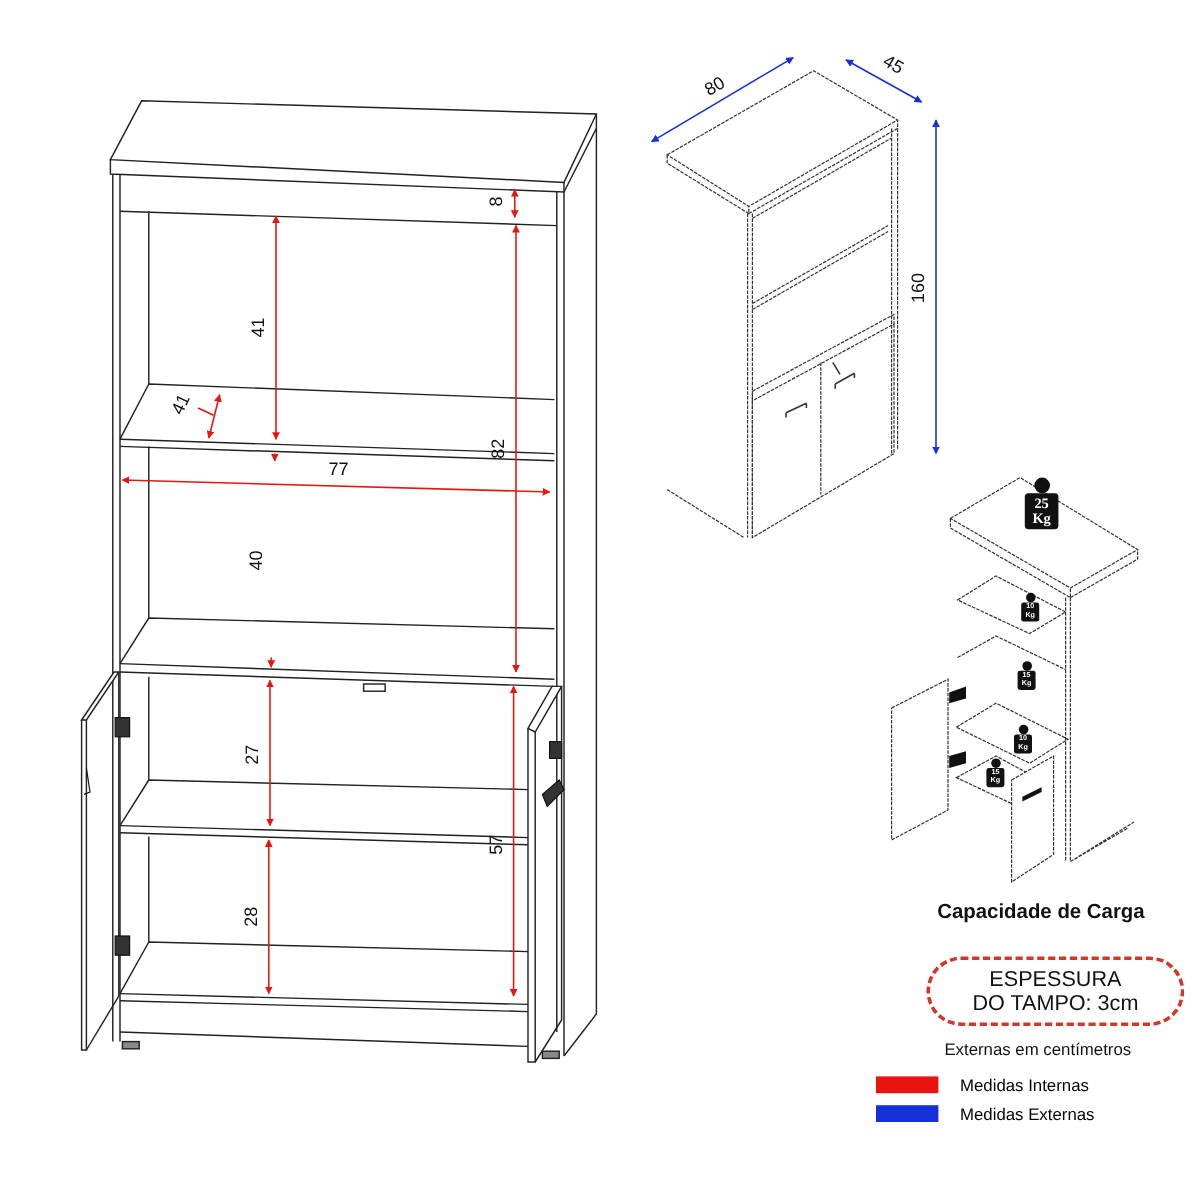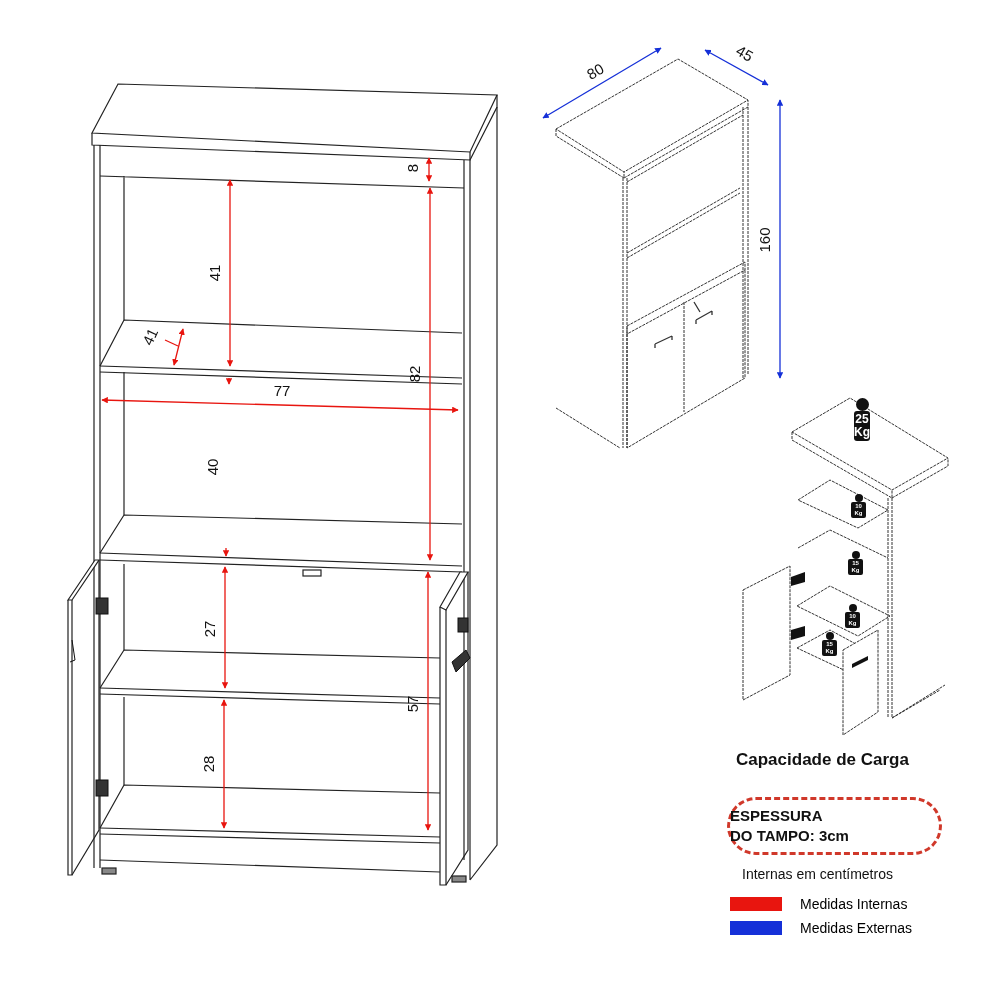--- a/index.html
+++ b/index.html
@@ -1,21 +1,21 @@
 <!DOCTYPE html>
 <html><head>
 <meta charset="utf-8">
 <style>
   html,body{margin:0;padding:0;background:#fff;}
   body{width:1000px;height:1000px;position:relative;overflow:hidden;font-family:"Liberation Sans",sans-serif;}
   svg{position:absolute;left:0;top:0;}
   .dimtext{font-family:"Liberation Sans",sans-serif;font-size:15px;fill:#111;}
-  .legend{position:absolute;font-family:"Liberation Sans",sans-serif;color:#111;}
+  .legend{position:absolute;font-family:"Liberation Sans",sans-serif;color:#111;margin-left:45px;}
   #title{left:736px;top:750px;font-size:17px;font-weight:bold;}
-  #badge{left:727px;top:797px;width:215px;height:58px;border:3px dashed #d0382a;border-radius:30px;box-sizing:border-box;text-align:left;font-weight:bold;font-size:15px;line-height:20px;padding-top:6px;}
+  #badge{left:727px;top:797px;width:215px;height:58px;border:3px dashed #d0382a;border-radius:30px;box-sizing:border-box;text-align:center;font-weight:normal;font-size:18px;line-height:20px;padding-top:6px;}
   #units{left:742px;top:866px;font-size:14px;}
   .lg-row{position:absolute;left:730px;font-size:14px;}
   .swatch{position:absolute;left:0;top:1px;width:52px;height:14px;}
   .lg-label{position:absolute;left:70px;top:0;white-space:nowrap;text-align:right;}
 </style>
 </head>
 <body>
 
 <svg width="520" height="900" viewBox="0 0 520 900">
   <defs>
@@ -138,21 +138,21 @@
     <path d="M843,650 L878,630 L878,712 L843,735 Z" fill="#fff"></path>
     <path d="M892,718 L945,685 M892,718 L940,690"></path>
   </g>
   <g fill="#111">
     <path d="M791,577 L805,572 L805,582 L791,586 Z"></path>
     <path d="M791,630 L805,626 L805,636 L791,640 Z"></path>
     <path d="M852,664 L868,656 L868,660 L852,668 Z"></path>
   </g>
 </svg>
 
-<div style="position:absolute;left:854px;top:398px;width:16px;height:50px;">
+<div style="position:absolute;left:854px;top:398px;width:28px;height:50px;font-family:Liberation Serif, serif;">
   <div style="width:13px;height:13px;border-radius:50%;background:#111;margin:0 auto;"></div>
   <div style="background:#111;color:#fff;text-align:center;font-size:12px;font-weight:bold;line-height:13px;padding:2px 0;border-radius:3px;">
     <span>25</span><br>
     <span>Kg</span>
   </div>
 </div>
 <div style="position:absolute;left:851px;top:494px;width:15px;height:30px;">
   <div style="width:8px;height:8px;border-radius:50%;background:#111;margin:0 auto;"></div>
   <div style="background:#111;color:#fff;text-align:center;font-size:6px;font-weight:bold;line-height:7px;padding:1px 0;border-radius:2px;">
     <span>10</span><br>
@@ -179,21 +179,21 @@
     <span>15</span><br>
     <span>Kg</span>
   </div>
 </div>
 
 <div id="title" class="legend">Capacidade de Carga</div>
 <div id="badge" class="legend">
   <span>ESPESSURA</span><br>
   <span>DO TAMPO: 3cm</span>
 </div>
-<div id="units" class="legend">Internas em centímetros</div>
+<div id="units" class="legend">Externas em centímetros</div>
 <div class="lg-row" style="top:896px;">
   <span class="swatch" style="background:#e8150f;"></span>
   <span class="lg-label">Medidas Internas</span>
 </div>
 <div class="lg-row" style="top:920px;">
   <span class="swatch" style="background:#1530d8;"></span>
   <span class="lg-label">Medidas Externas</span>
 </div>
 
 </body></html>

